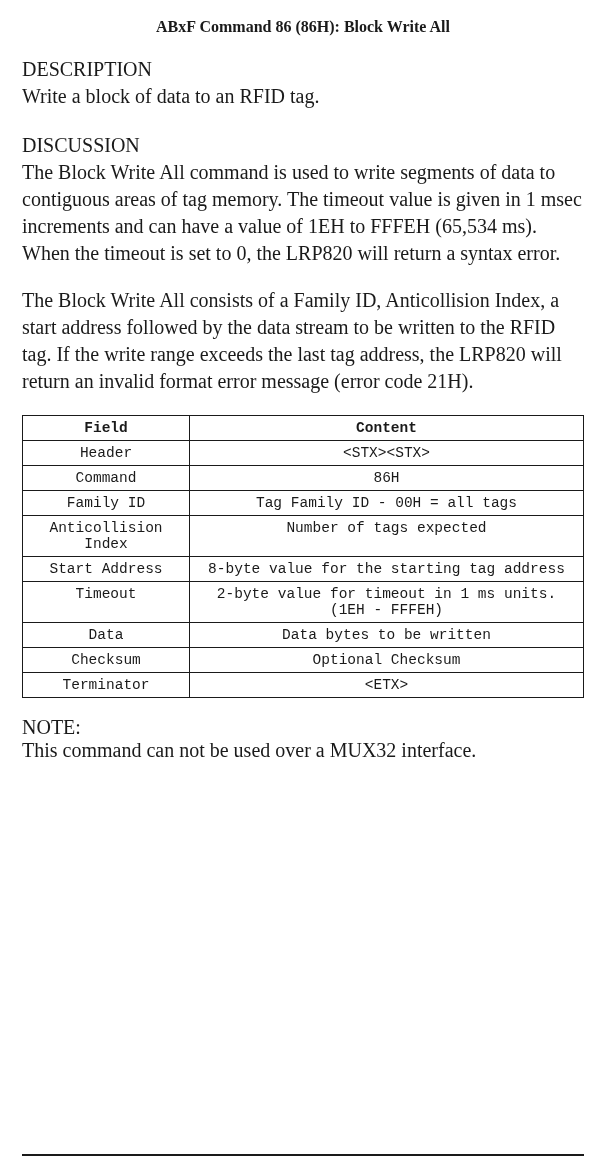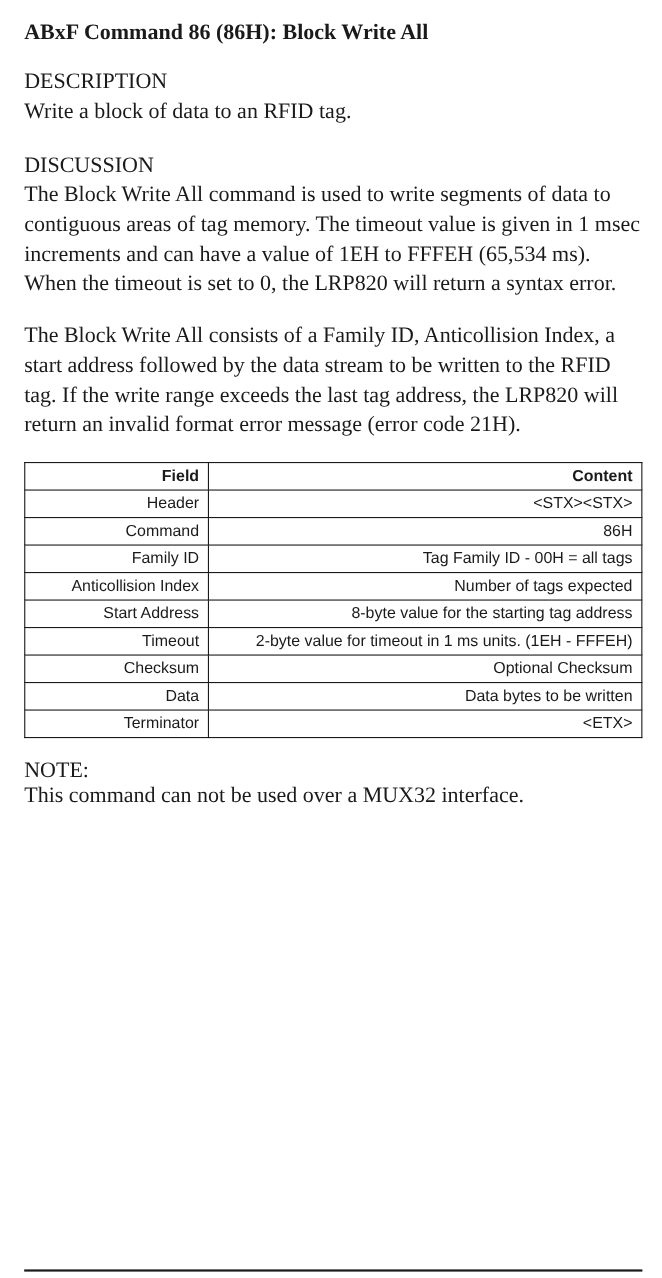--- a/index.html
+++ b/index.html
@@ -14,44 +14,46 @@
     box-sizing: border-box;
     width: 602px;
     min-height: 1162px;
     padding: 18px 18px 0 22px;
     position: relative;
     display: flex;
     flex-direction: column;
   }
   .title {
     font-weight: bold;
-    font-size: 20px;
+    font-size: 16px;
     margin: 0 0 18px 0;
+    text-align: center;
   }
   .section-head {
     font-size: 20px;
     margin: 4px 0 2px 0;
   }
   .body-text {
     font-size: 20px;
     line-height: 1.35;
     margin: 0 0 20px 0;
   }
   .body-text.last { margin-bottom: 16px; }
   table.cmd {
     width: 100%;
     border-collapse: collapse;
     font-family: Arial, Helvetica, sans-serif;
     font-size: 14.5px;
   }
   table.cmd th, table.cmd td {
     border: 1px solid #1a1a1a;
     padding: 4px 8px;
-    text-align: right;
+    text-align: center;
     vertical-align: top;
+    font-family: Liberation Mono, monospace;
   }
   table.cmd th {
     font-weight: bold;
   }
   table.cmd td.field {
     width: 150px;
   }
   .note-head {
     font-size: 20px;
     font-weight: normal;
@@ -126,26 +128,26 @@
       </tr>
       <tr>
         <td class="field">Start Address</td>
         <td>8-byte value for the starting tag address</td>
       </tr>
       <tr>
         <td class="field">Timeout</td>
         <td>2-byte value for timeout in 1 ms units. (1EH - FFFEH)</td>
       </tr>
       <tr>
+        <td class="field">Data</td>
+        <td>Data bytes to be written</td>
+      </tr>
+      <tr>
         <td class="field">Checksum</td>
         <td>Optional Checksum</td>
-      </tr>
-      <tr>
-        <td class="field">Data</td>
-        <td>Data bytes to be written</td>
       </tr>
       <tr>
         <td class="field">Terminator</td>
         <td>&lt;ETX&gt;</td>
       </tr>
     </tbody>
   </table>
 
   <div class="note-head">NOTE:</div>
   <div class="note-body">This command can not be used over a MUX32 interface.</div>

